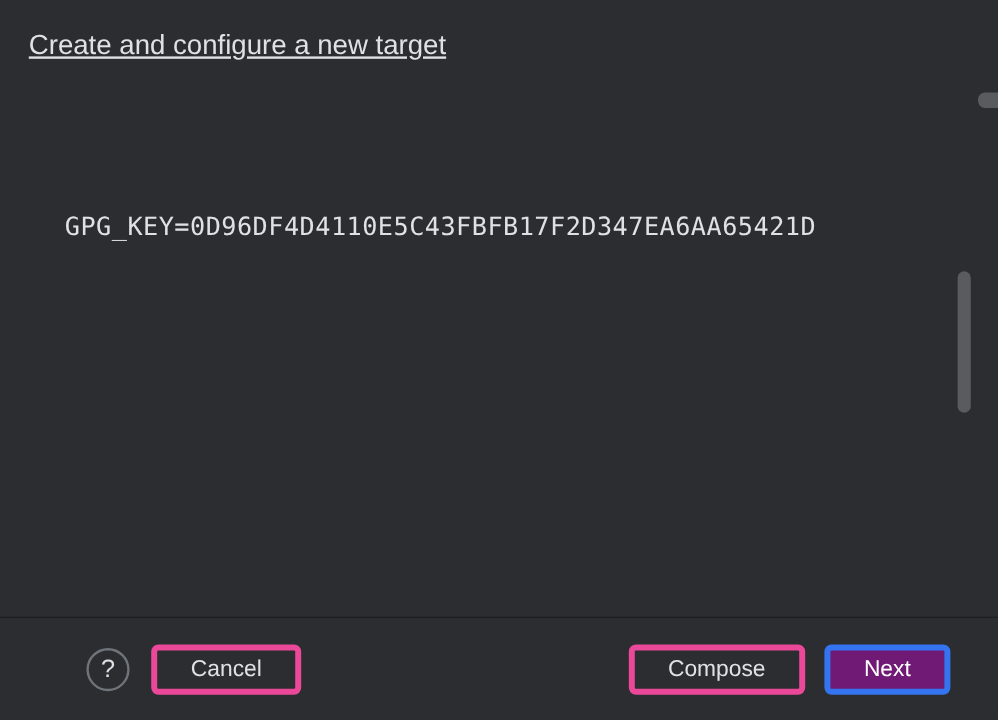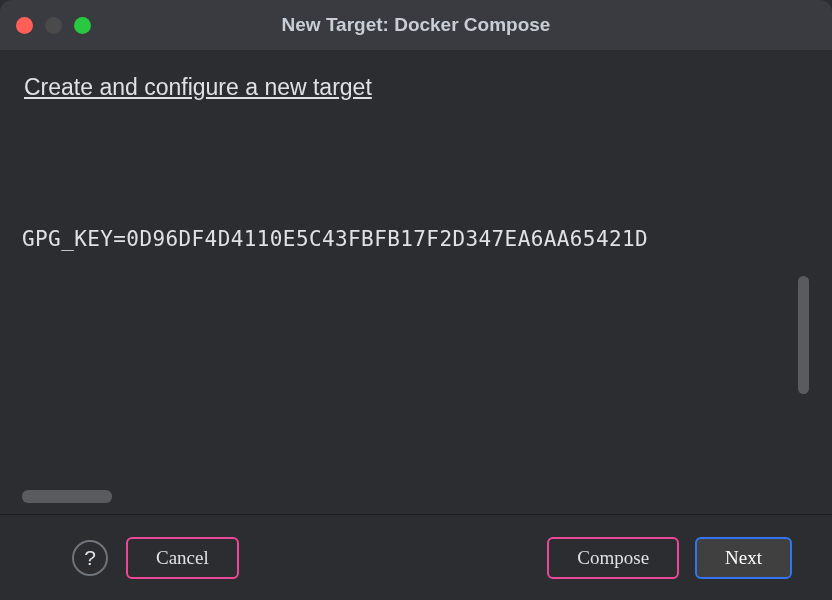--- a/index.html
+++ b/index.html
@@ -74,22 +74,22 @@
       font-size: 23px;
       color: #dfe1e5;
       flex-shrink: 0;
       text-decoration: underline;
     }
 
     .content-wrap {
       flex: 1;
       padding: 0 21px 8px 18px;
       display: flex;
-      flex-direction: column;
-      overflow: hidden;
+      overflow: hidden;
+      margin-left: 32px;
     }
 
     .terminal-container {
       flex: 1;
       background: #2b2d30;
       position: relative;
       display: flex;
       overflow: hidden;
     }
 
@@ -163,52 +163,44 @@
       font-size: 21px;
       display: flex;
       align-items: center;
       justify-content: center;
       cursor: pointer;
     }
 
     .btn {
       height: 42px;
       padding: 0 28px;
-      border: 2px solid #ec4899;
+      border: 5px solid #ec4899;
       border-radius: 6px;
       background: transparent;
       color: #dfe1e5;
       font-size: 19px;
       cursor: pointer;
-      font-family: Liberation Serif, serif;
+      font-family: Liberation Sans, sans-serif;
     }
 
     .spacer {
       flex: 1;
     }
 
     .btn-primary {
-      background: #404040;
+      background: #701a75;
       border-color: #3574f0;
       color: #ffffff;
     }
   </style>
 </head>
 <body>
 
 <div class="window">
 
-  <div class="titlebar">
-    <div class="traffic-lights">
-      <div class="tl tl-close"></div>
-      <div class="tl tl-min"></div>
-      <div class="tl tl-max"></div>
-    </div>
-    <div class="titlebar-title">New Target: Docker Compose</div>
-  </div>
 
   <div class="header">Create and configure a new target</div>
 
   <div class="content-wrap">
     <div class="terminal-container">
       <div class="terminal-output">
         <div class="terminal-line">GPG_KEY=0D96DF4D4110E5C43FBFB17F2D347EA6AA65421D</div>
         
         
         

